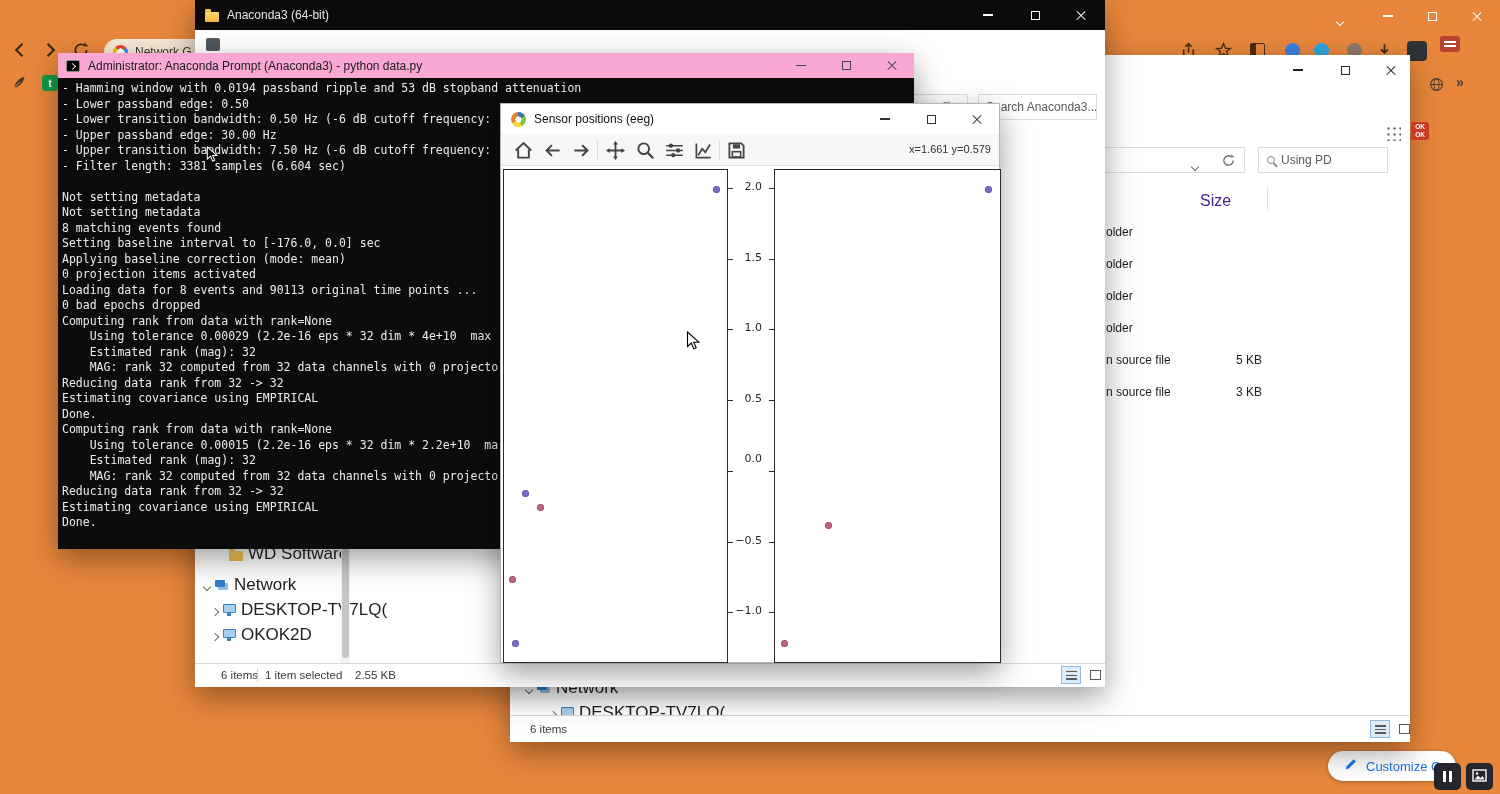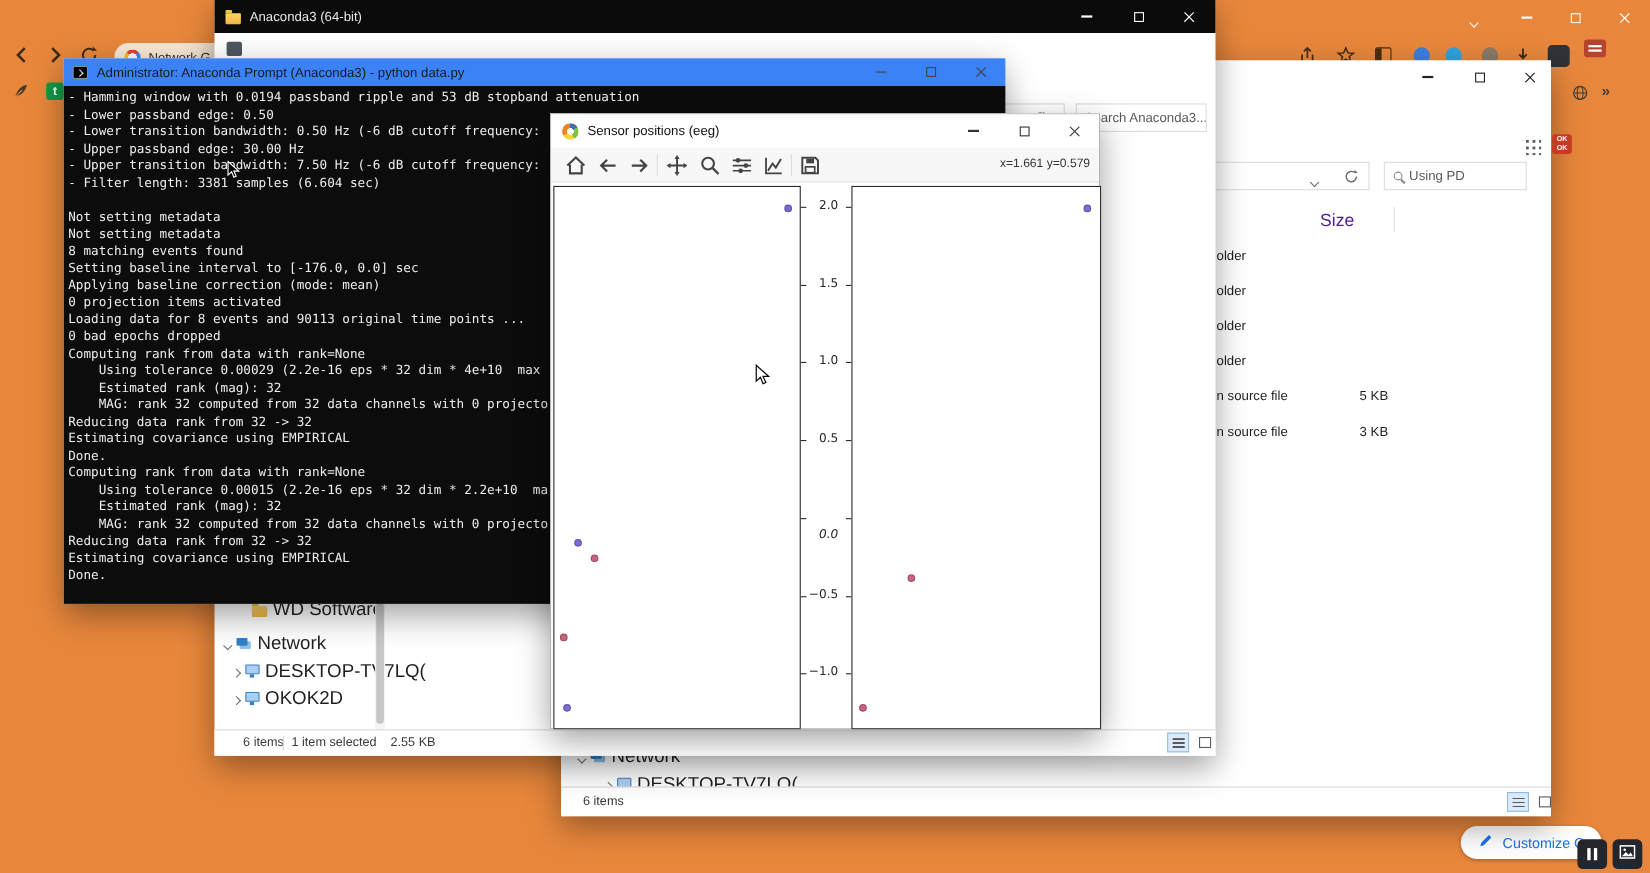--- a/index.html
+++ b/index.html
@@ -33,21 +33,21 @@
   .vt-list{width:11px;height:9px;background:repeating-linear-gradient(to bottom,#5a5a5a 0 1.5px,transparent 1.5px 3.7px)}
   .vt-thumb{width:11px;height:10px;border:1.5px solid #5a5a5a}
   .searchpill{position:absolute;border:1px solid #dcdcdc;background:#fff;display:flex;align-items:center;gap:6px;padding-left:8px;font-size:12px;color:#5a5a5a;white-space:nowrap;overflow:hidden}
   .ic-mag{width:8px;height:8px;border:1.5px solid #8a8a8a;border-radius:50%;position:relative;flex:0 0 auto}
   .ic-mag::after{content:"";position:absolute;width:5px;height:1.5px;background:#8a8a8a;transform:rotate(45deg);right:-4px;bottom:-2px}
   
   .fb-row{position:relative;height:32px;width:100%}
   .fb-type{position:absolute;left:596px;top:50%;transform:translateY(-50%);font-size:12px;color:#1f1f1f}
   .fb-size{position:absolute;left:690px;width:62px;top:50%;transform:translateY(-50%);font-size:12px;color:#1f1f1f;text-align:right}
   
-  .term-title{position:absolute;left:0;top:0;right:0;height:25px;background:#3b82f6;display:flex;align-items:center;gap:8px;padding-left:8px;font-size:12px;color:#1a1a1a}
+  .term-title{position:absolute;left:0;top:0;right:0;height:25px;background:#f9a8d4;display:flex;align-items:center;gap:8px;padding-left:8px;font-size:12px;color:#1a1a1a}
   .ic-console{width:14px;height:12px;background:#000;border:1px solid #8a8a8a;border-radius:2px;position:relative;flex:0 0 auto}
   .ic-console::before{content:"";position:absolute;left:3px;top:3px;width:4px;height:4px;border-left:1.5px solid #ddd;border-bottom:1.5px solid #ddd;transform:rotate(-135deg)}
   .term-body{position:absolute;left:0;top:25px;right:0;bottom:0;background:#0c0c0c;color:#ececec;font-family:"DejaVu Sans Mono",monospace;font-size:11.5px;line-height:15.5px;padding:3px 0 0 4px;white-space:pre;overflow:hidden}
   
   .fig-toolbar{position:absolute;left:0;top:30px;right:0;height:32px;background:#f7f7f7;border-bottom:1px solid #e3e3e3}
   .tbi{position:absolute;top:34px;width:24px;height:24px;display:flex;align-items:center;justify-content:center}
   .subplot{position:absolute;border:1px solid #2b2b2b;background:#fff}
   .dot{position:absolute;width:7px;height:7px;border-radius:50%;box-shadow:inset 0 0 0 1px rgba(0,0,0,.22)}
   .tm{position:absolute;width:5px;height:1px;background:#2b2b2b}
   .tick-label{position:absolute;left:0;right:7px;text-align:right;font-family:"DejaVu Sans",sans-serif;font-size:11px;color:#262626}
@@ -396,21 +396,21 @@
         <div class="dot" style="left: 18.354px; top: 319.924px; background: rgb(124, 107, 208);"></div>
         <div class="dot" style="left: 33.072px; top: 334.064px; background: rgb(201, 100, 126);"></div>
         <div class="dot" style="left: 4.528px; top: 406.178px; background: rgb(201, 100, 126);"></div>
         <div class="dot" style="left: 8.319px; top: 469.808px; background: rgb(124, 107, 208);"></div>
       </div>
     <div class="abs" style="left:227px;top:65px;width:41px;height:494px">
         <div class="tick-label" style="top: 11px;">2.0</div>
         <div class="tick-label" style="top: 81.7px;">1.5</div>
         <div class="tick-label" style="top: 152.4px;">1.0</div>
         <div class="tick-label" style="top: 223.1px;">0.5</div>
-        <div class="tick-label" style="top: 310px; font-style: italic;">0.0</div>
+        <div class="tick-label" style="top: 283px;">0.0</div>
         <div class="tick-label" style="top: 364.5px;">−0.5</div>
         <div class="tick-label" style="top: 435.2px;">−1.0</div>
       </div>
     <div class="subplot" style="left:273px;top:65px;width:227px;height:494px">
         <div class="tm" style="top: 18px; left: -6px;"></div>
         <div class="tm" style="top: 88.7px; left: -6px;"></div>
         <div class="tm" style="top: 159.4px; left: -6px;"></div>
         <div class="tm" style="top: 230.1px; left: -6px;"></div>
         <div class="tm" style="top: 300.8px; left: -6px;"></div>
         <div class="tm" style="top: 371.5px; left: -6px;"></div>

